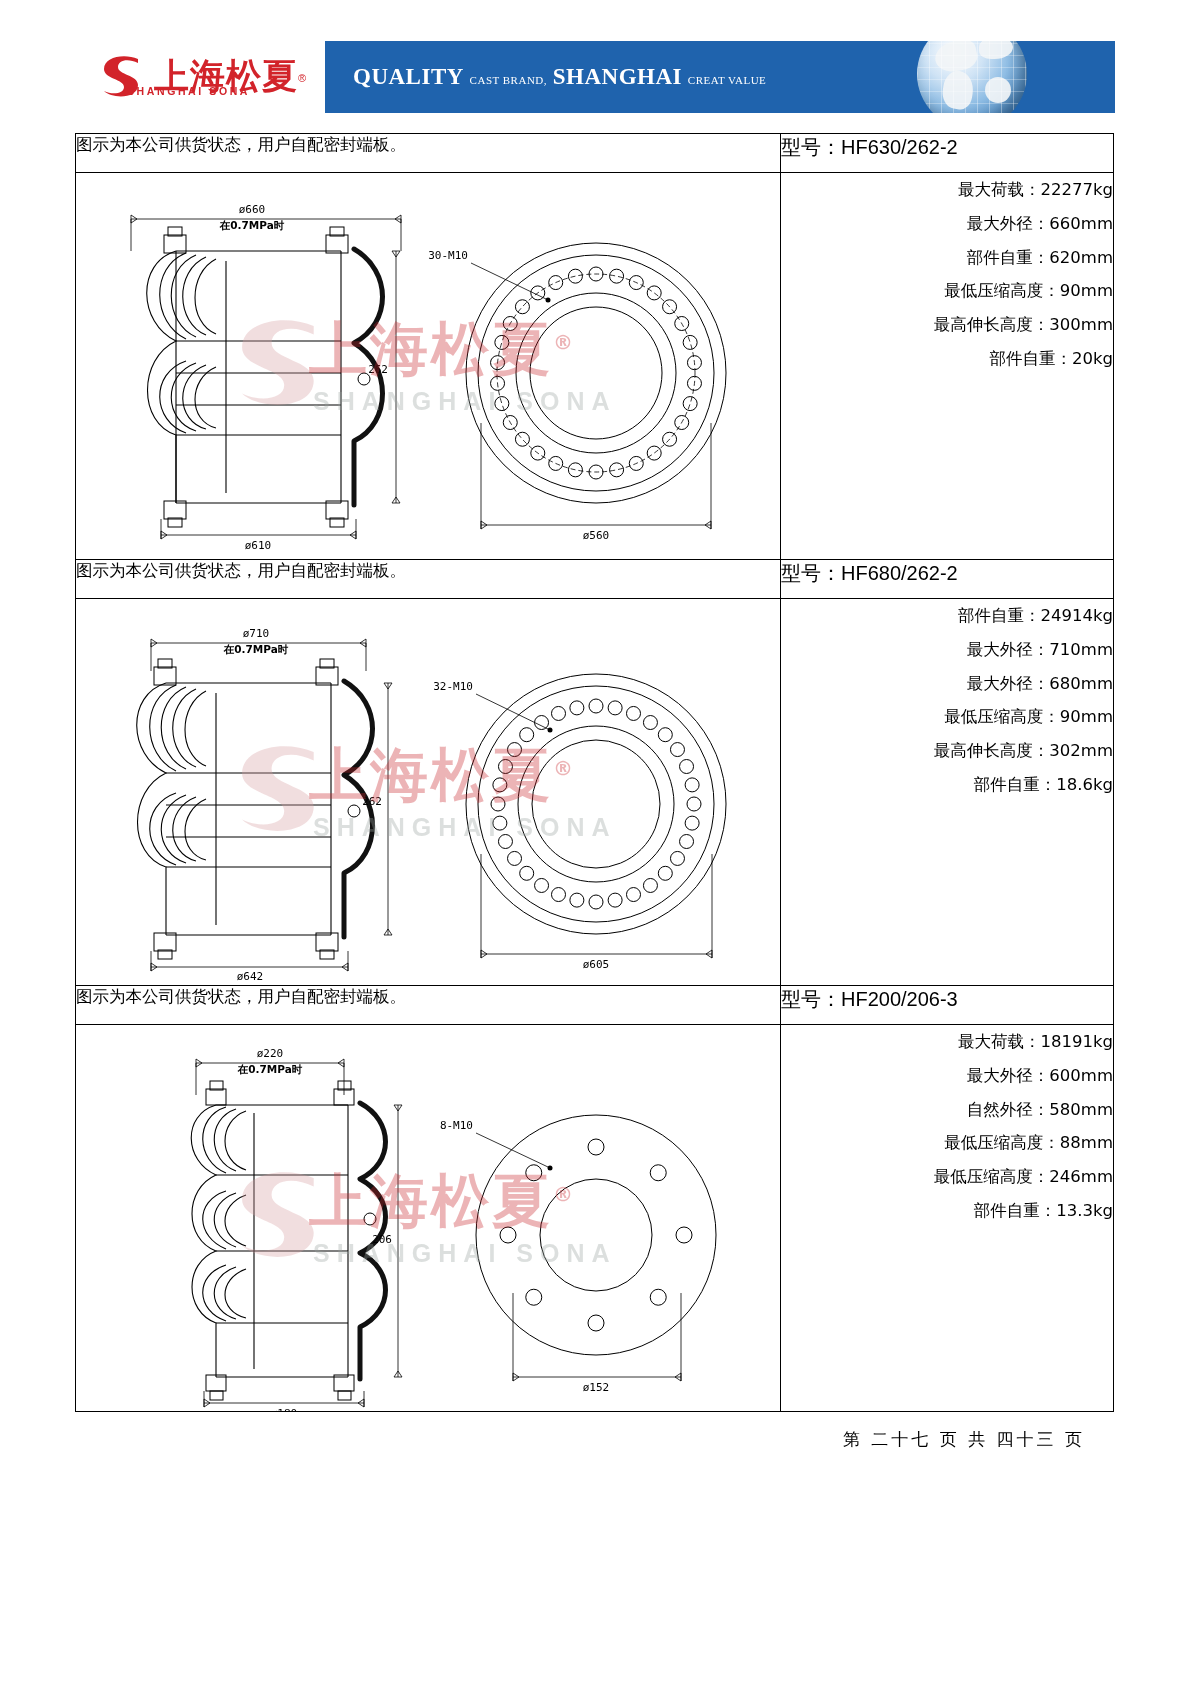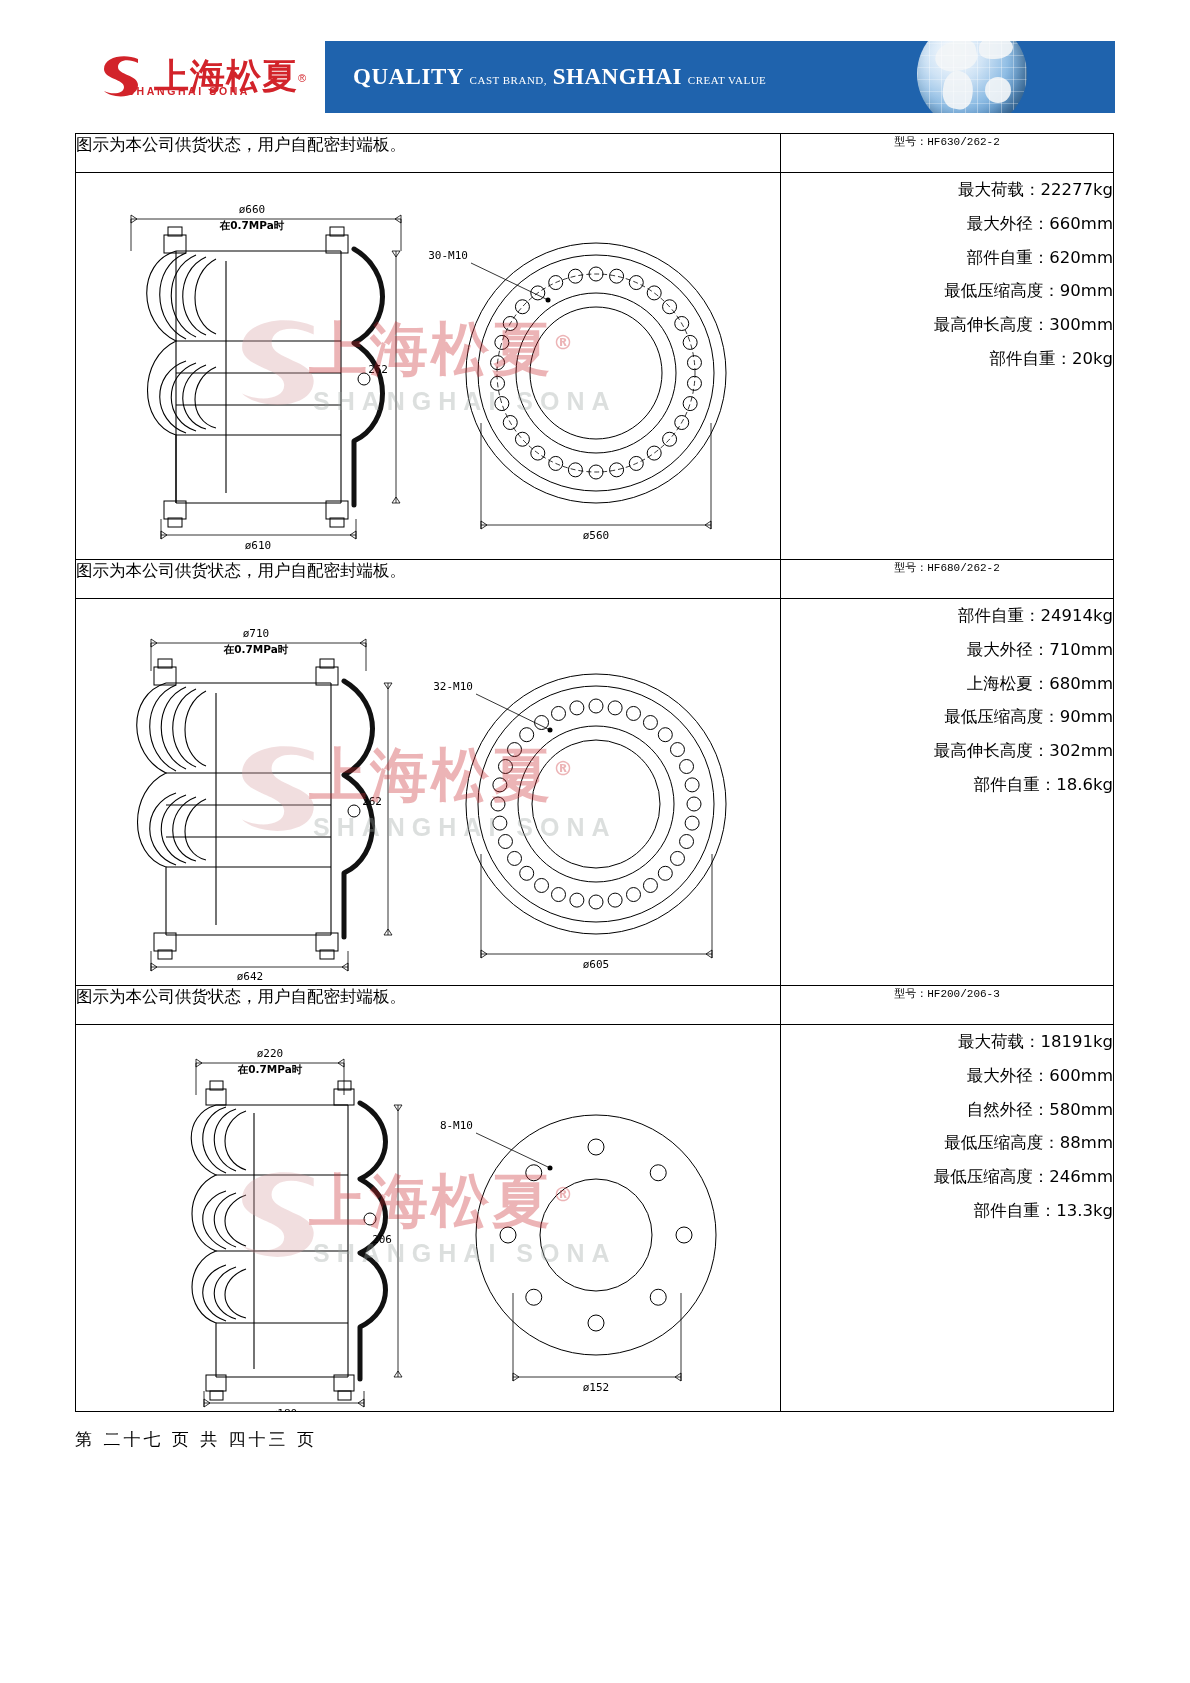--- a/index.html
+++ b/index.html
@@ -134,23 +134,22 @@
 
   .note-cell {
     height: 38px;
     font-family: "DejaVu Sans", sans-serif;
     font-size: 16.5px;
     padding: 8px 0 8px 18px;
     vertical-align: middle;
   }
   .model-cell {
     height: 38px;
-    text-align: center;
-    font-family: Liberation Mono, monospace;
-    font-size: 11px;
+    font-family: Liberation Sans, sans-serif;
+    font-size: 20px;
     vertical-align: middle;
   }
   .drawing-cell {
     height: 382px;
     position: relative;
     overflow: hidden;
   }
   .spec-cell {
     vertical-align: middle;
     text-align: center;
@@ -197,20 +196,21 @@
     font-weight: bold;
     color: #9aa4a0;
     font-family: "Liberation Sans", sans-serif;
     white-space: nowrap;
   }
 
   
   .footer {
     width: 1040px;
     margin-top: 16px;
+    text-align: right;
     font-family: "DejaVu Sans", sans-serif;
     font-size: 17px;
     letter-spacing: 3px;
     padding-right: 30px;
     box-sizing: border-box;
   }
 
   svg { overflow: visible; }
   .dl { stroke: #000; stroke-width: 1; fill: none; }
   .dl-thin { stroke: #000; stroke-width: 0.8; fill: none; }
@@ -515,21 +515,21 @@
                        C18 50, 44 50, 44 36 C44 26, 24 26, 24 18 C24 11, 34 9, 44 14 Z" fill="#d8a0a3"></path>
             </svg>
           </div>
           <div class="wm-cn"><span>上海松夏</span><span class="wm-reg">®</span></div>
           <div class="wm-en">SHANGHAI SONA</div>
         </div>
       </td>
       <td class="spec-cell">
         <div>部件自重：24914kg</div>
         <div>最大外径：710mm</div>
-        <div>上海松夏：680mm</div>
+        <div>最大外径：680mm</div>
         <div>最低压缩高度：90mm</div>
         <div>最高伸长高度：302mm</div>
         <div>部件自重：18.6kg</div>
       </td>
     </tr>
 
     <tr>
       <td class="note-cell">图示为本公司供货状态，用户自配密封端板。</td>
       <td class="model-cell">型号：HF200/206-3</td>
     </tr>

